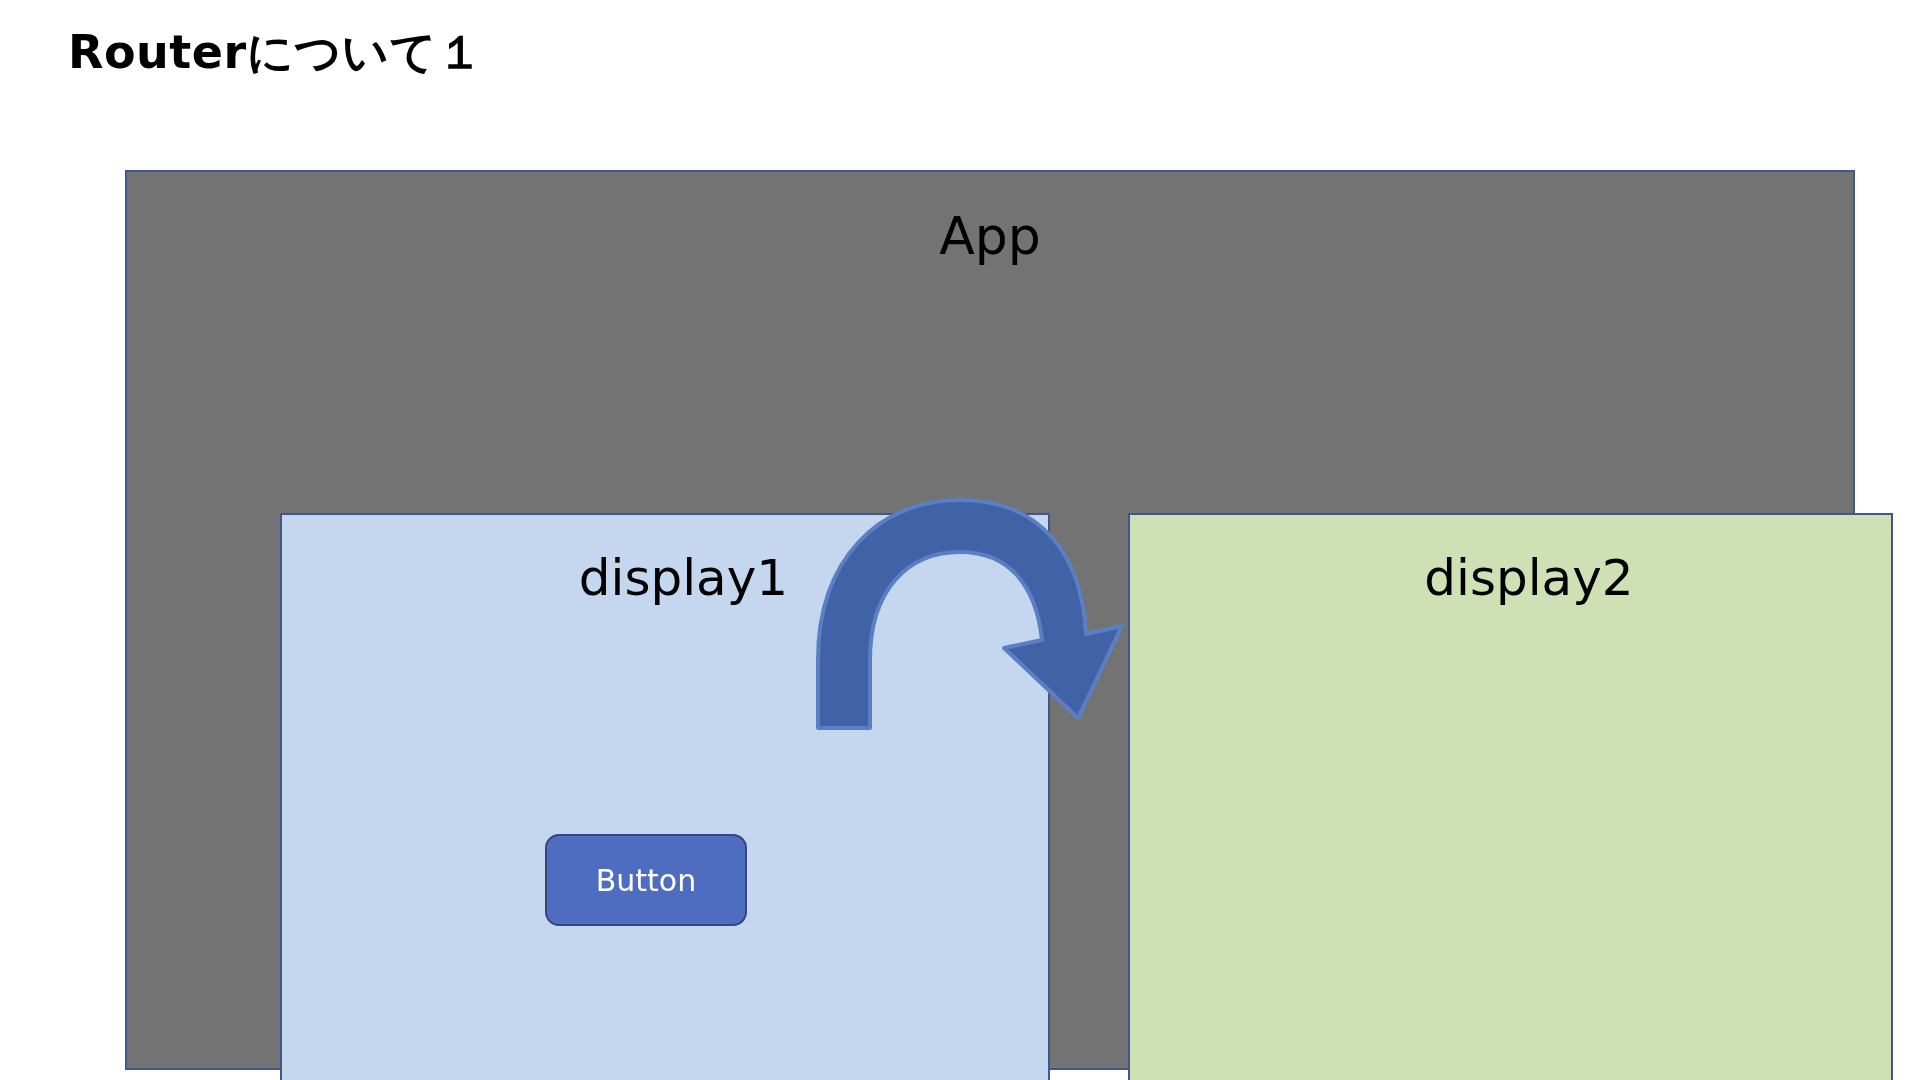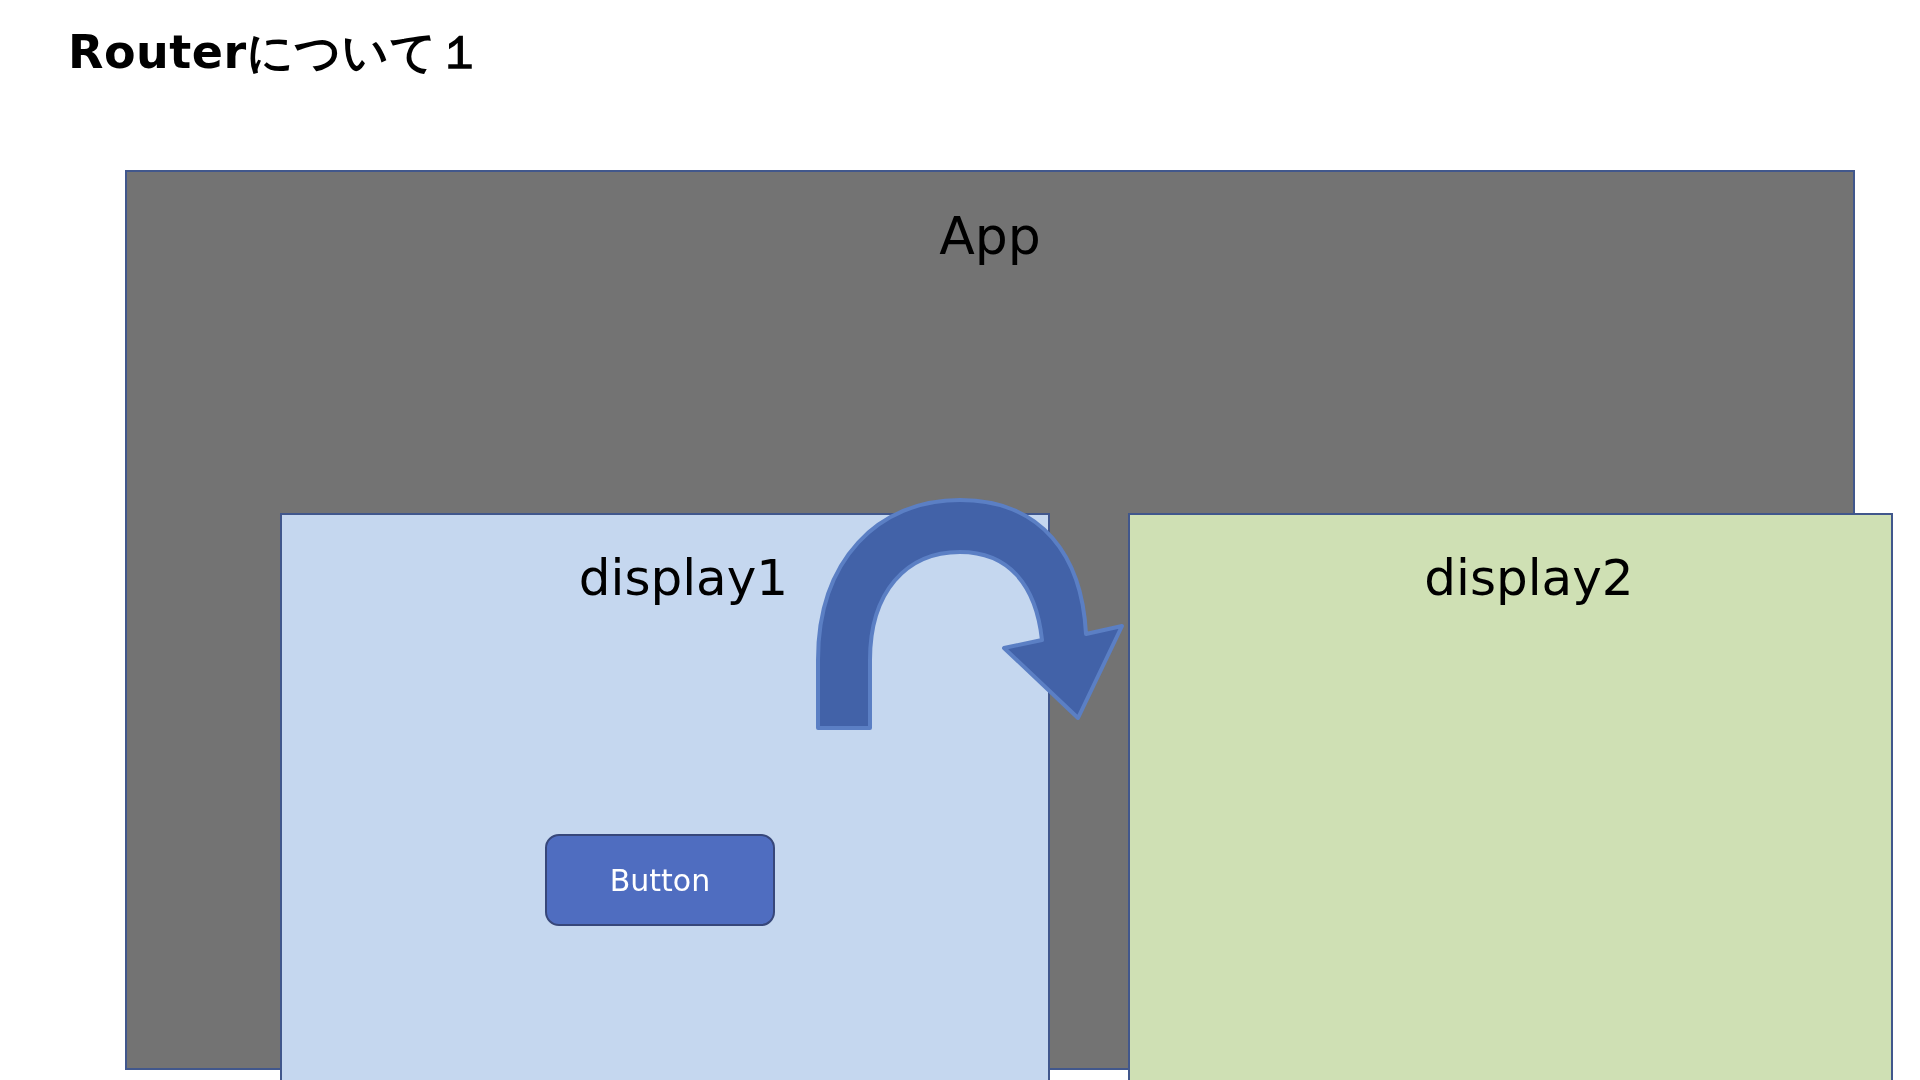--- a/index.html
+++ b/index.html
@@ -81,21 +81,21 @@
     color: #000000;
     line-height: 1;
     padding-left: 37px;
   }
 
   
   .ui-button {
     position: absolute;
     left: 418px;
     top: 662px;
-    width: 230px;
+    width: 202px;
     height: 92px;
     background: #4f6dc0;
     border: 2px solid #37477a;
     border-radius: 14px;
     display: flex;
     align-items: center;
     justify-content: center;
     color: #ffffff;
     font-size: 30px;
     box-sizing: border-box;

